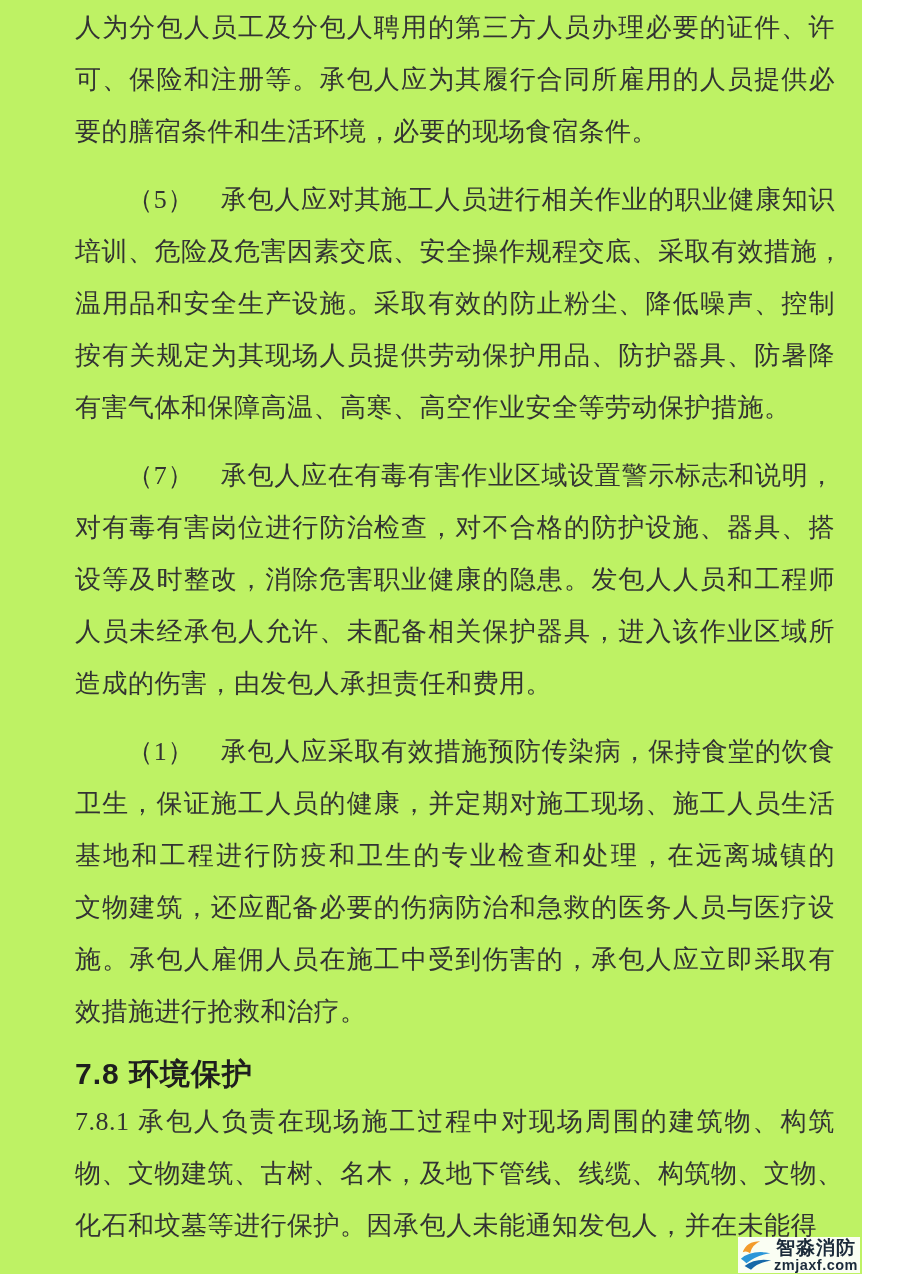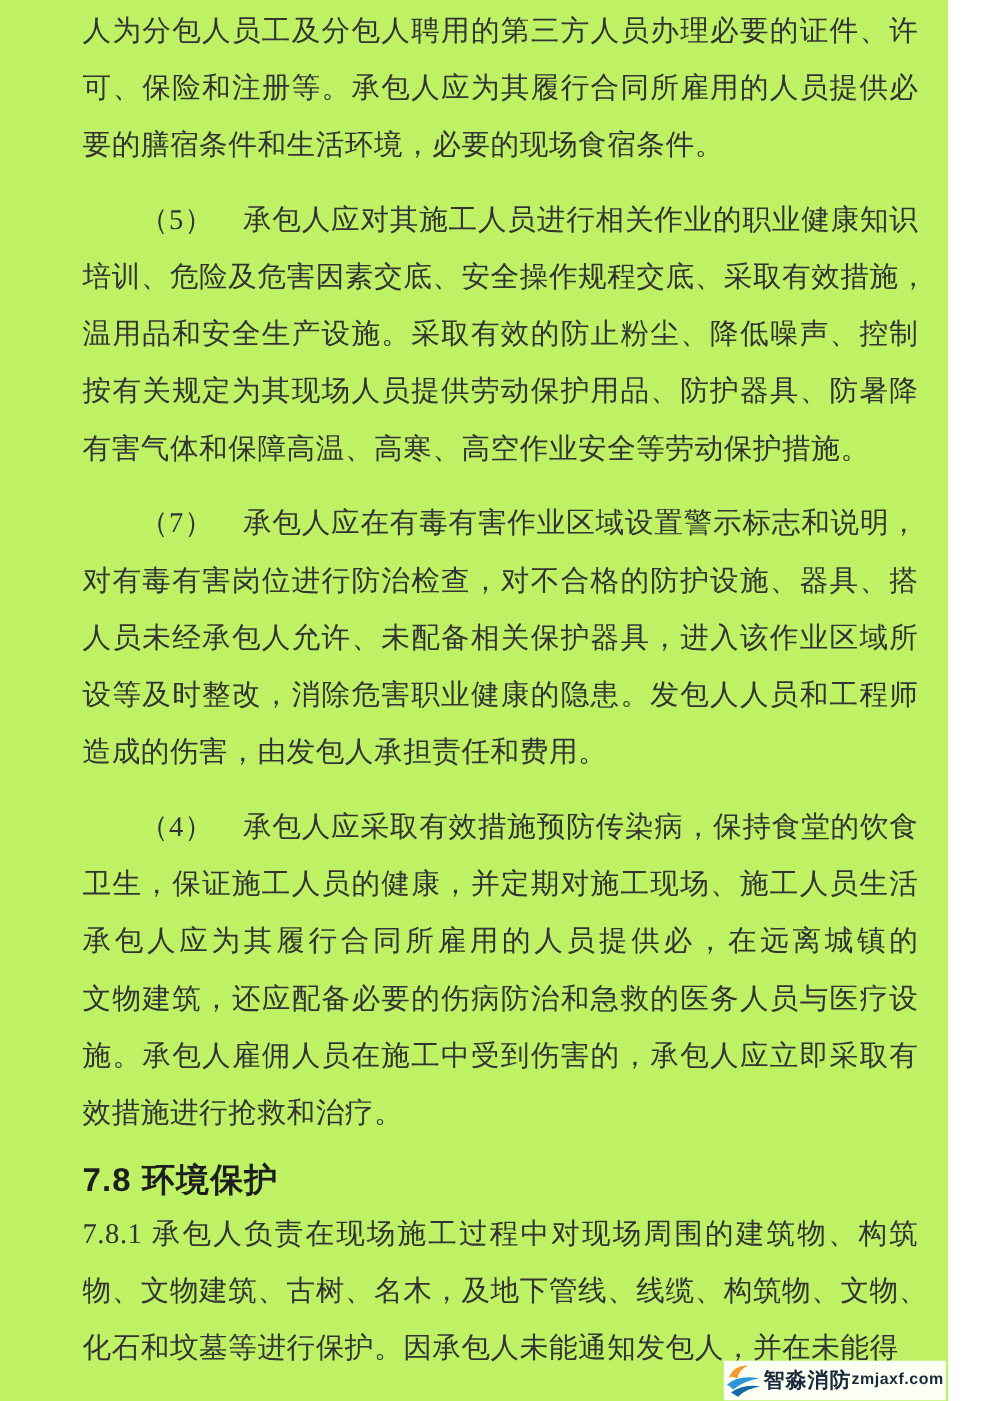--- a/index.html
+++ b/index.html
@@ -67,22 +67,23 @@
     font-family: "Liberation Sans", sans-serif;
   }
   .watermark .logo {
     width: 33px;
     height: 34px;
     margin-right: 1px;
     flex: none;
   }
   .wm-text {
     display: flex;
-    flex-direction: row;
+    flex-direction: column;
     line-height: 1;
+    align-items: center;
   }
   .wm-brand {
     font-size: 19px;
     font-weight: bold;
     color: #1b2a3a;
     letter-spacing: 1px;
   }
   .wm-domain {
     font-size: 14.5px;
     font-weight: bold;
@@ -106,28 +107,28 @@
       <div class="para">
         <div class="line first">（5）　承包人应对其施工人员进行相关作业的职业健康知识</div>
         <div class="line">培训、危险及危害因素交底、安全操作规程交底、采取有效措施，</div>
         <div class="line">温用品和安全生产设施。采取有效的防止粉尘、降低噪声、控制</div>
         <div class="line">按有关规定为其现场人员提供劳动保护用品、防护器具、防暑降</div>
         <div class="line last">有害气体和保障高温、高寒、高空作业安全等劳动保护措施。</div>
       </div>
       <div class="para">
         <div class="line first">（7）　承包人应在有毒有害作业区域设置警示标志和说明，</div>
         <div class="line">对有毒有害岗位进行防治检查，对不合格的防护设施、器具、搭</div>
+        <div class="line">设等及时整改，消除危害职业健康的隐患。发包人人员和工程师</div>
         <div class="line">人员未经承包人允许、未配备相关保护器具，进入该作业区域所</div>
-        <div class="line">设等及时整改，消除危害职业健康的隐患。发包人人员和工程师</div>
         <div class="line last">造成的伤害，由发包人承担责任和费用。</div>
       </div>
       <div class="para">
-        <div class="line first">（4）　承包人应采取有效措施预防传染病，保持食堂的饮食</div>
+        <div class="line first">（1）　承包人应采取有效措施预防传染病，保持食堂的饮食</div>
         <div class="line">卫生，保证施工人员的健康，并定期对施工现场、施工人员生活</div>
-        <div class="line">承包人应为其履行合同所雇用的人员提供必，在远离城镇的</div>
+        <div class="line">基地和工程进行防疫和卫生的专业检查和处理，在远离城镇的</div>
         <div class="line">文物建筑，还应配备必要的伤病防治和急救的医务人员与医疗设</div>
         <div class="line">施。承包人雇佣人员在施工中受到伤害的，承包人应立即采取有</div>
         <div class="line last">效措施进行抢救和治疗。</div>
       </div>
       <div class="heading">7.8 环境保护</div>
       <div class="para">
         <div class="line">7.8.1 承包人负责在现场施工过程中对现场周围的建筑物、构筑</div>
         <div class="line">物、文物建筑、古树、名木，及地下管线、线缆、构筑物、文物、</div>
         <div class="line last">化石和坟墓等进行保护。因承包人未能通知发包人，并在未能得</div>
       </div>

